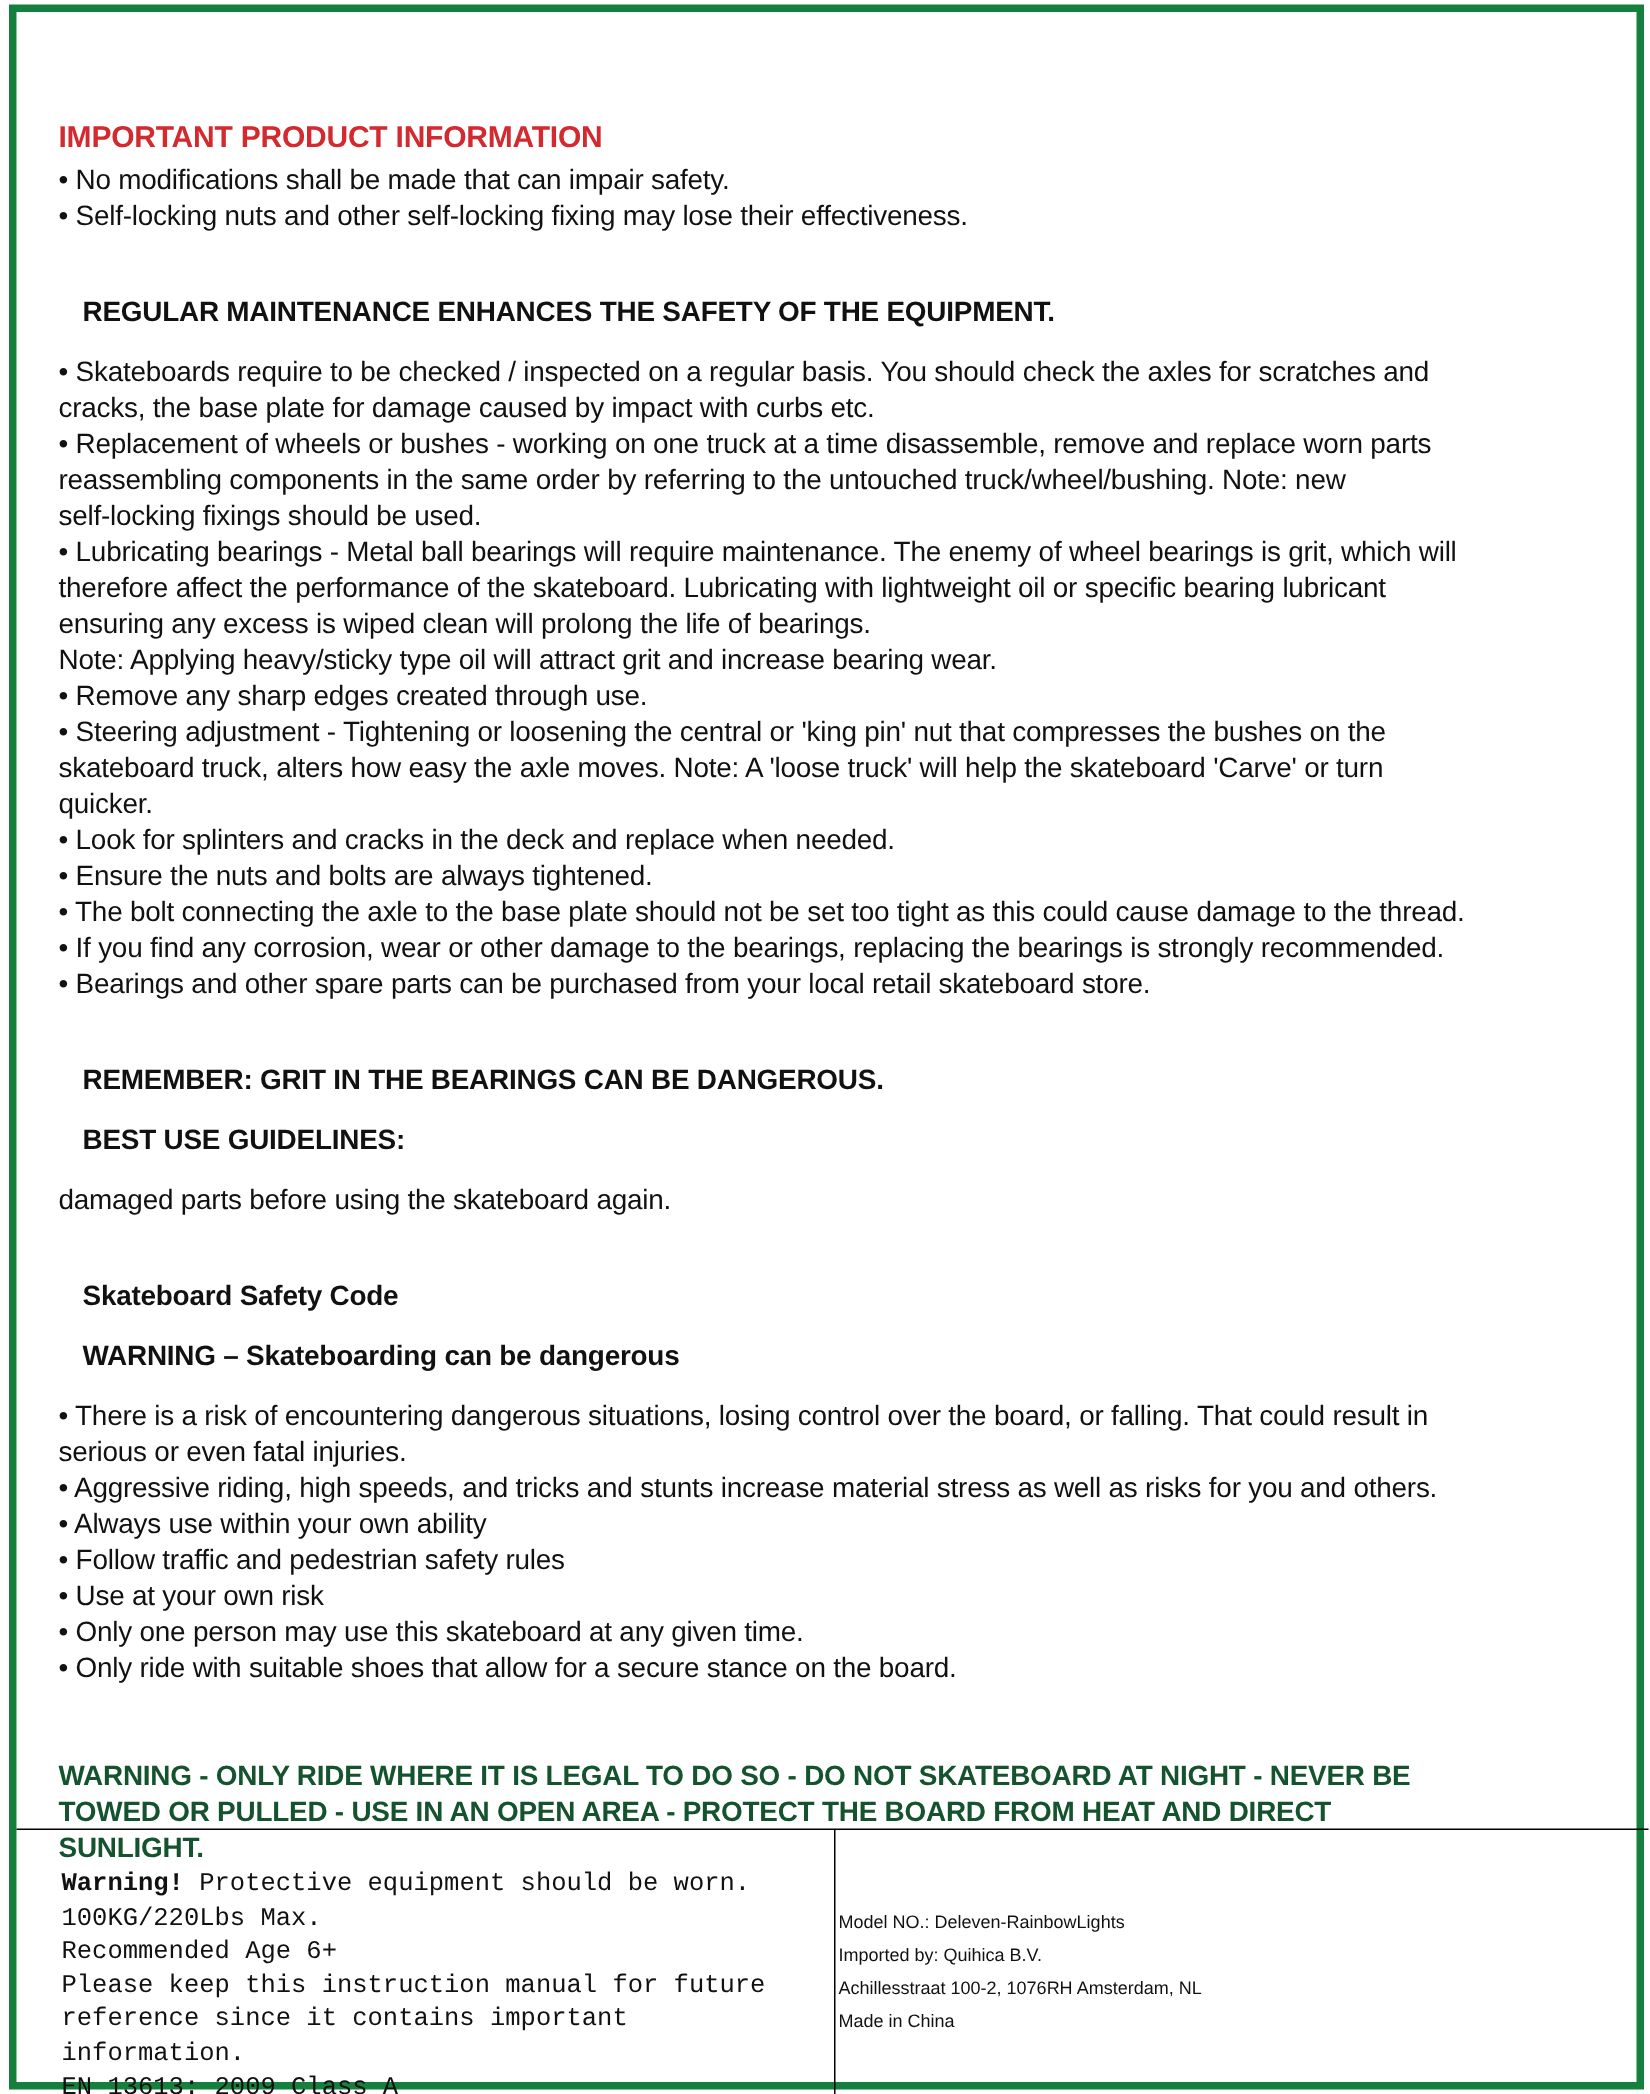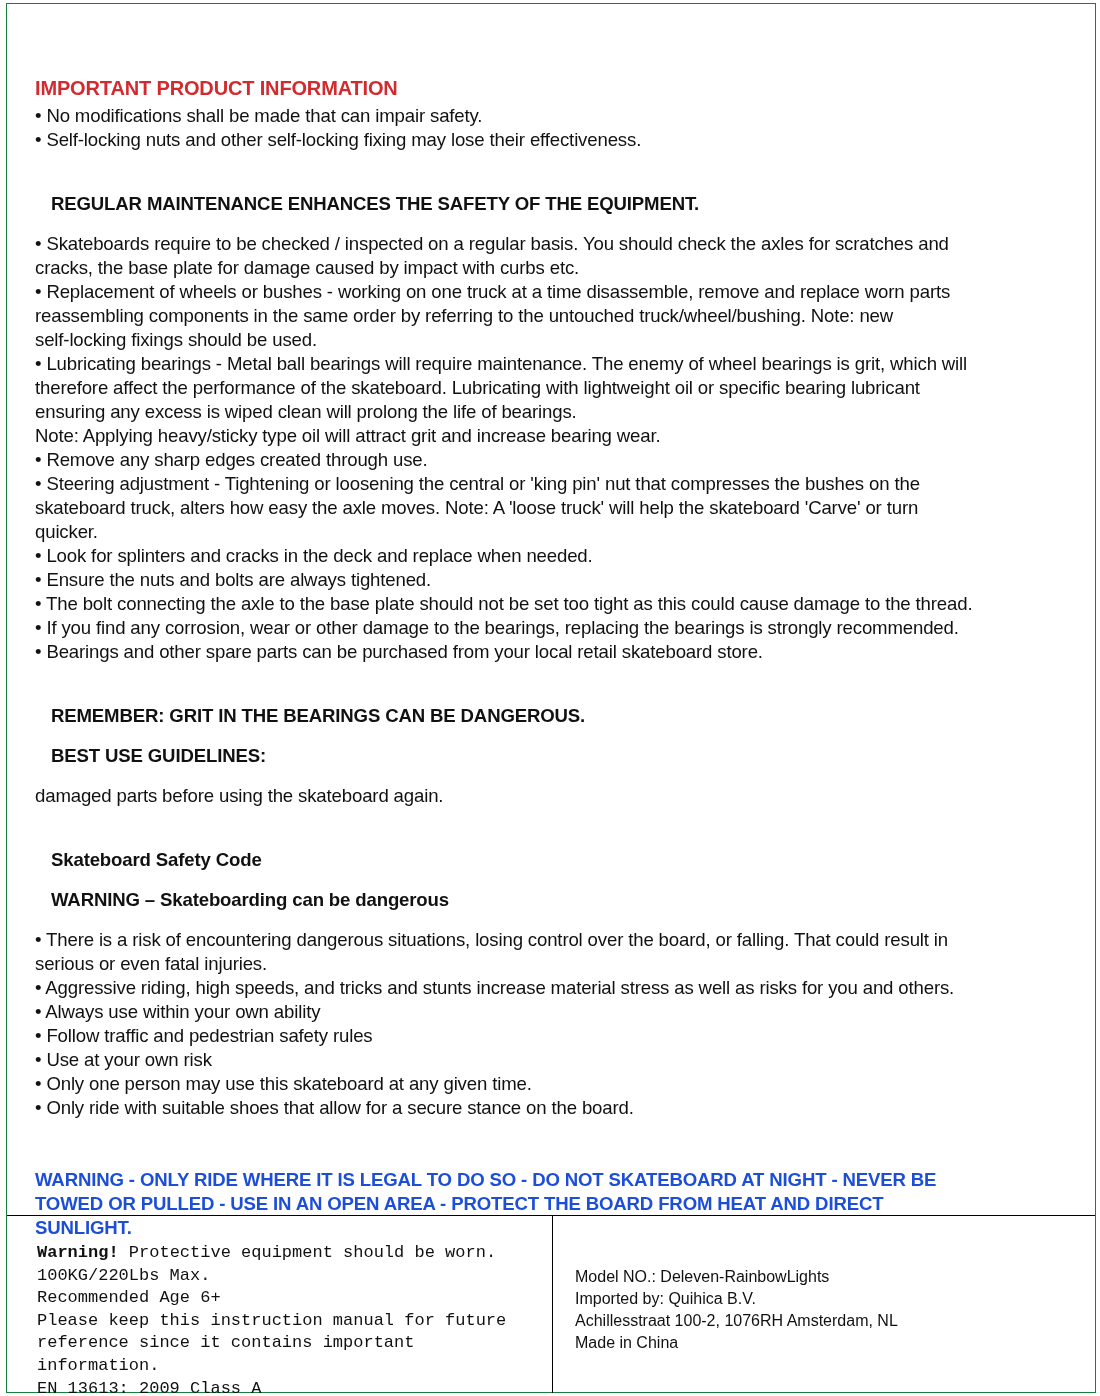--- a/index.html
+++ b/index.html
@@ -1,42 +1,42 @@
 <!DOCTYPE html>
 <html><head>
 <meta charset="utf-8">
 <style>
   html, body { margin: 0; padding: 0; background: #ffffff; }
   body { width: 1100px; height: 1396px; position: relative; overflow: hidden; }
   .page {
     position: absolute; left: 6px; top: 3px; width: 1090px; height: 1390px;
-    border: 1px solid #15803d; box-sizing: border-box;
+    border: 5px solid #15803d; box-sizing: border-box;
   }
   .main {
     position: absolute; left: 28px; top: 72px; width: 1050px;
     font-family: "Liberation Sans", sans-serif; font-size: 18.6px; line-height: 24px;
     color: #111; letter-spacing: -0.15px;
   }
   .h-red { color: #d22a2f; font-weight: bold; font-size: 20px; line-height: 24px; margin: 0 0 4px 0; }
   .h-black { font-weight: bold; margin: 16px; }
   .line { margin: 0; }
   .gap { height: 24px; }
-  .warn-red { color: #1d4ed8; font-weight: bold; margin: 0; }
+  .warn-red { color: #14532d; font-weight: bold; margin: 0; }
   .footer {
     position: absolute; left: 0; top: 1211px; width: 1088px; height: 177px;
     border-top: 1px solid #000; box-sizing: border-box;
   }
   .footer-divider { position: absolute; left: 545px; top: 0; width: 1px; height: 177px; background: #000; }
   .foot-left {
     position: absolute; left: 30px; top: 26px; width: 500px;
     font-family: Liberation Mono, monospace; font-size: 17px; line-height: 22.6px; color: #111;
   }
   .foot-right {
-    position: absolute; left: 568px; top: 50px; width: 500px;
-    font-family: "Liberation Sans", sans-serif; font-size: 16px; line-height: 22px; color: #111;
+    position: absolute; left: 548px; top: 50px; width: 500px;
+    font-family: "Liberation Sans", sans-serif; font-size: 12px; line-height: 22px; color: #111;
   }
   .foot-left p, .foot-right p { margin: 0; }
   b { font-weight: bold; }
 </style>
 </head>
 <body>
 
 <div class="page">
   <div class="main">
     <p class="h-red">IMPORTANT PRODUCT INFORMATION</p>

